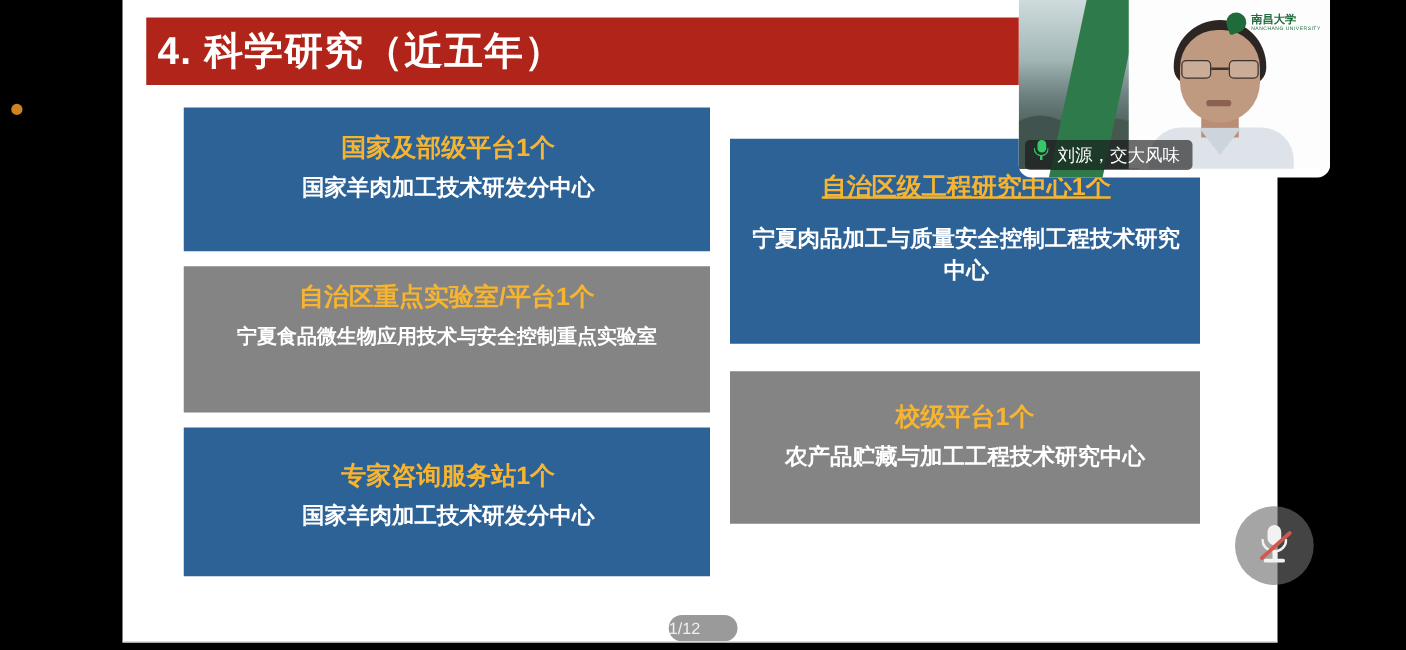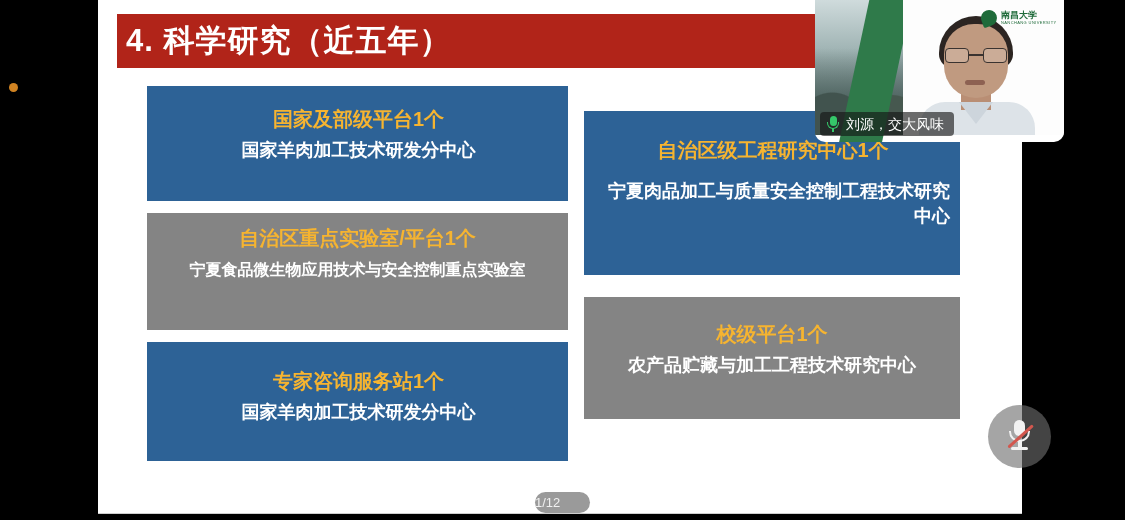--- a/index.html
+++ b/index.html
@@ -57,22 +57,22 @@
 
   
   #box-national      {left:49px; top:86px;  width:421px;height:115px;}
   #box-national .box-head{margin-top:8px;}
   #box-keylab        {left:49px; top:213px; width:421px;height:117px;}
   #box-expert        {left:49px; top:342px; width:421px;height:119px;}
   #box-expert .box-head{margin-top:14px;}
 
   
   #box-engcenter     {left:486px;top:111px; width:376px;height:164px;}
-  #box-engcenter .box-head{margin-top:14px;}
-  #box-engcenter .box-body{margin-top:14px;text-align:right;}
+  #box-engcenter .box-head{margin-top:14px;text-decoration:underline;}
+  #box-engcenter .box-body{margin-top:14px;}
   #box-school        {left:486px;top:297px; width:376px;height:122px;}
   #box-school .box-head{margin-top:12px;}
 
   
   .page-pill{
     position:absolute;left:437px;top:492px;width:55px;height:21px;
     border-radius:11px;background:#9a9a9a;
     color:#f0f0f0;font-size:13px;line-height:21px;text-align:left;
   }
 
@@ -148,21 +148,21 @@
   }
   .video-logo .logo-text{
     font-size:9px;color:#1f6b3a;font-weight:bold;line-height:9px;
     font-family:"Liberation Serif",serif;white-space:nowrap;
   }
   .video-logo .logo-sub{
     font-size:4px;color:#1f6b3a;line-height:5px;letter-spacing:.4px;white-space:nowrap;
   }
   .name-badge{
     position:absolute;left:5px;bottom:6px;height:24px;
-    display:flex;align-items:center;gap:6px;
+    display:flex;align-items:flex-start;gap:6px;
     padding:0 10px 0 6px;border-radius:4px;background:rgba(20,20,20,.62);
   }
   .mic-on{position:relative;width:14px;height:16px;flex:0 0 auto;}
   .mic-on .cap{
     position:absolute;left:3.5px;top:0;width:7px;height:10px;border-radius:4px;
     background:#35c76a;
   }
   .mic-on .arc{
     position:absolute;left:1px;top:6px;width:12px;height:7px;
     border:1.6px solid #35c76a;border-top:none;border-radius:0 0 8px 8px;

